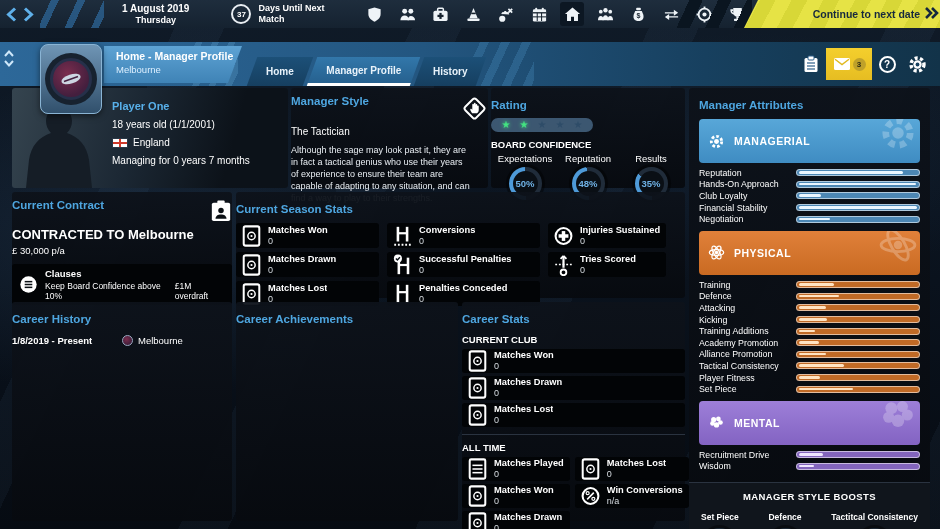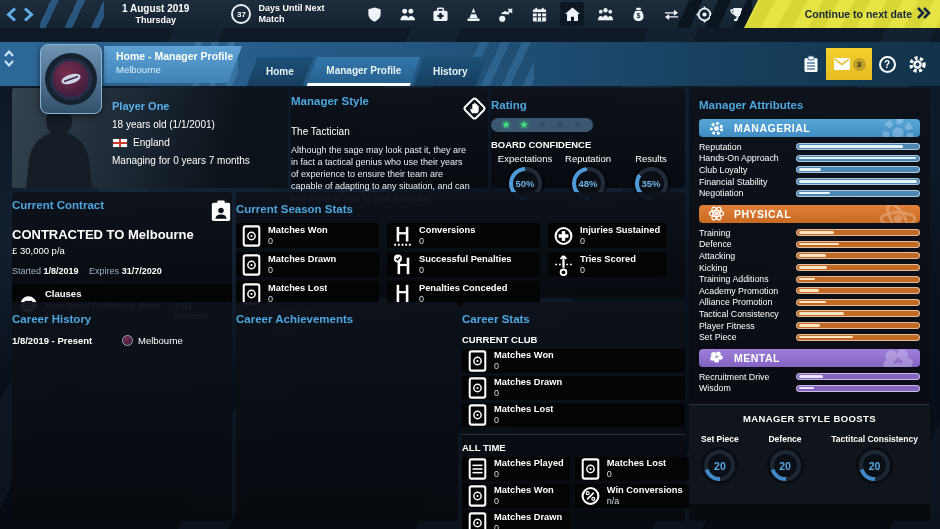--- a/index.html
+++ b/index.html
@@ -26,21 +26,21 @@
   .days-label{font-size:9px;font-weight:bold;width:78px;line-height:1.2;}
   .tb-icons{display:flex;align-items:center;gap:9px;margin-left:26px;}
   .tb-icon{width:24px;height:24px;display:flex;align-items:center;justify-content:center;border-radius:3px;cursor:pointer;}
   .tb-icon svg{width:17px;height:17px;fill:#eef3f7;}
   .tb-icon.active{background:#0c1723;}
   .compass{margin-left:54px;width:17px;height:17px;border:1.5px solid #d5dde4;border-radius:50%;display:flex;align-items:center;justify-content:center;font-size:8px;font-weight:bold;position:relative;}
   .compass::before,.compass::after{content:"";position:absolute;top:50%;margin-top:-3px;border-top:3px solid transparent;border-bottom:3px solid transparent;}
   .compass::before{left:-7px;border-right:4px solid #d5dde4;}
   .compass::after{right:-7px;border-left:4px solid #d5dde4;}
   .pre-stripes{position:absolute;right:188px;top:0;height:28px;width:78px;background:repeating-linear-gradient(115deg,transparent 0 14px,#0a1520 14px 26px);}
-  .continue-btn{position:absolute;right:0;top:0;height:28px;width:196px;clip-path:polygon(14px 0,100% 0,100% 100%,0 100%);background:repeating-linear-gradient(118deg,#e6e345 0 14px,#d8d737 14px 28px);display:flex;align-items:center;justify-content:flex-end;gap:4px;padding-right:8px;cursor:pointer;}
+  .continue-btn{position:absolute;right:0;top:0;height:28px;width:196px;clip-path:polygon(14px 0,100% 0,100% 100%,0 100%);background:repeating-linear-gradient(118deg,#e6e345 0 14px,#d8d737 14px 28px);display:flex;align-items:center;justify-content:flex-end;gap:4px;padding-right:0;cursor:pointer;}
   .continue-btn b{color:#16283e;font-size:10.5px;}
 
   
   .header{position:absolute;left:0;top:42px;width:940px;height:44px;background:linear-gradient(90deg,#2d6899 0%,#235680 45%,#17405f 75%,#123349 100%);z-index:15;}
   .collapse{position:absolute;left:4px;top:8px;display:flex;flex-direction:column;gap:3px;cursor:pointer;}
   .hd-stripe-a{position:absolute;left:186px;top:0;height:44px;width:52px;background:repeating-linear-gradient(115deg,transparent 0 9px,#5a9cc855 9px 15px);}
   .hd-stripe-b{position:absolute;left:468px;top:0;height:44px;width:66px;background:repeating-linear-gradient(115deg,transparent 0 11px,#3f7fae66 11px 19px);}
   .logo-tile{position:absolute;left:40px;top:2px;width:62px;height:70px;border-radius:8px;background:linear-gradient(#6f95b5,#31506c);border:1px solid #8ab4d4;box-shadow:0 2px 6px rgba(0,0,0,.5);display:flex;align-items:center;justify-content:center;cursor:pointer;z-index:6;}
   .logo-outer{width:52px;height:52px;border-radius:50%;background:#17222f;display:flex;align-items:center;justify-content:center;}
   .logo-inner{width:42px;height:42px;border-radius:50%;background:radial-gradient(circle at 40% 35%,#7a2d4e,#441f3e 70%);border:3px solid #26304a;display:flex;align-items:center;justify-content:center;}
@@ -118,21 +118,21 @@
   .p-career{left:462px;top:302px;width:223px;height:219px;}
   .sub-label{font-size:9.5px;font-weight:bold;margin-top:7px;}
   .career-list{display:flex;flex-direction:column;gap:3px;margin-top:4px;}
   .career-list .stat-tile{height:24px;}
   .alltime-sep{border-top:1px solid #2a3340;margin-top:7px;}
   .alltime-grid{display:grid;grid-template-columns:1fr 1fr;gap:3px 5px;margin-top:4px;}
   .alltime-grid .stat-tile{height:24px;}
 
   
   .p-attrs{left:689px;top:88px;width:241px;height:433px;padding:7px 10px 0;}
-  .sec-head{height:18px;border-radius:4px;display:flex;align-items:center;gap:9px;padding:0 9px;margin-top:6px;position:relative;overflow:hidden;}
+  .sec-head{height:44px;border-radius:4px;display:flex;align-items:center;gap:9px;padding:0 9px;margin-top:6px;position:relative;overflow:hidden;}
   .sec-head b{font-size:10.5px;letter-spacing:.5px;}
   .sec-head .wm{position:absolute;right:2px;top:-6px;opacity:.25;}
   .sec-head svg{flex-shrink:0;}
   .sec-managerial{background:linear-gradient(#58a7d8,#3f8cc2);}
   .sec-physical{background:linear-gradient(#e0803a,#c96a22);}
   .sec-mental{background:linear-gradient(#9d7fd8,#8363c2);}
   .attr-rows{margin-top:4px;}
   .attr-rows.blue{--bar:#4c87b4;--hi:#eaf6ff;}
   .attr-rows.orange{--bar:#c06a26;--hi:#ffe3c2;}
   .attr-rows.purple{--bar:#8365bd;--hi:#eee4ff;}
@@ -433,26 +433,20 @@
     <span class="ptitle">Current Contract</span>
     <svg width="22" height="24" viewBox="0 0 24 26">
         <rect x="8" y="1.5" width="8" height="5" rx="1" fill="#fff"></rect>
         <rect x="2" y="4" width="20" height="20" rx="2" fill="#fff"></rect>
         <circle cx="12" cy="12.5" r="3" fill="#0a0f14"></circle>
         <path d="M6 21.5c0-3 2.6-4.6 6-4.6s6 1.6 6 4.6z" fill="#0a0f14"></path>
       </svg>
   </div>
   <div class="con-line1">CONTRACTED TO Melbourne</div>
   <div class="con-line2">£ 30,000 p/a</div>
-  <div class="con-dates">
-    <span class="lbl">Started</span>
-    <span class="val">1/8/2019</span>
-    <span class="lbl">Expires</span>
-    <span class="val">31/7/2020</span>
-  </div>
   <div class="clauses">
     <svg width="19" height="19" viewBox="0 0 20 20">
         <circle cx="10" cy="10" r="8.6" fill="#fff"></circle>
         <line x1="6" y1="7" x2="14" y2="7" stroke="#0a0f14" stroke-width="1.6"></line>
         <line x1="6" y1="10" x2="14" y2="10" stroke="#0a0f14" stroke-width="1.6"></line>
         <line x1="6" y1="13" x2="14" y2="13" stroke="#0a0f14" stroke-width="1.6"></line>
       </svg>
     <div class="clauses-text">
       <div class="clauses-title">Clauses</div>
       <div class="clauses-line">

